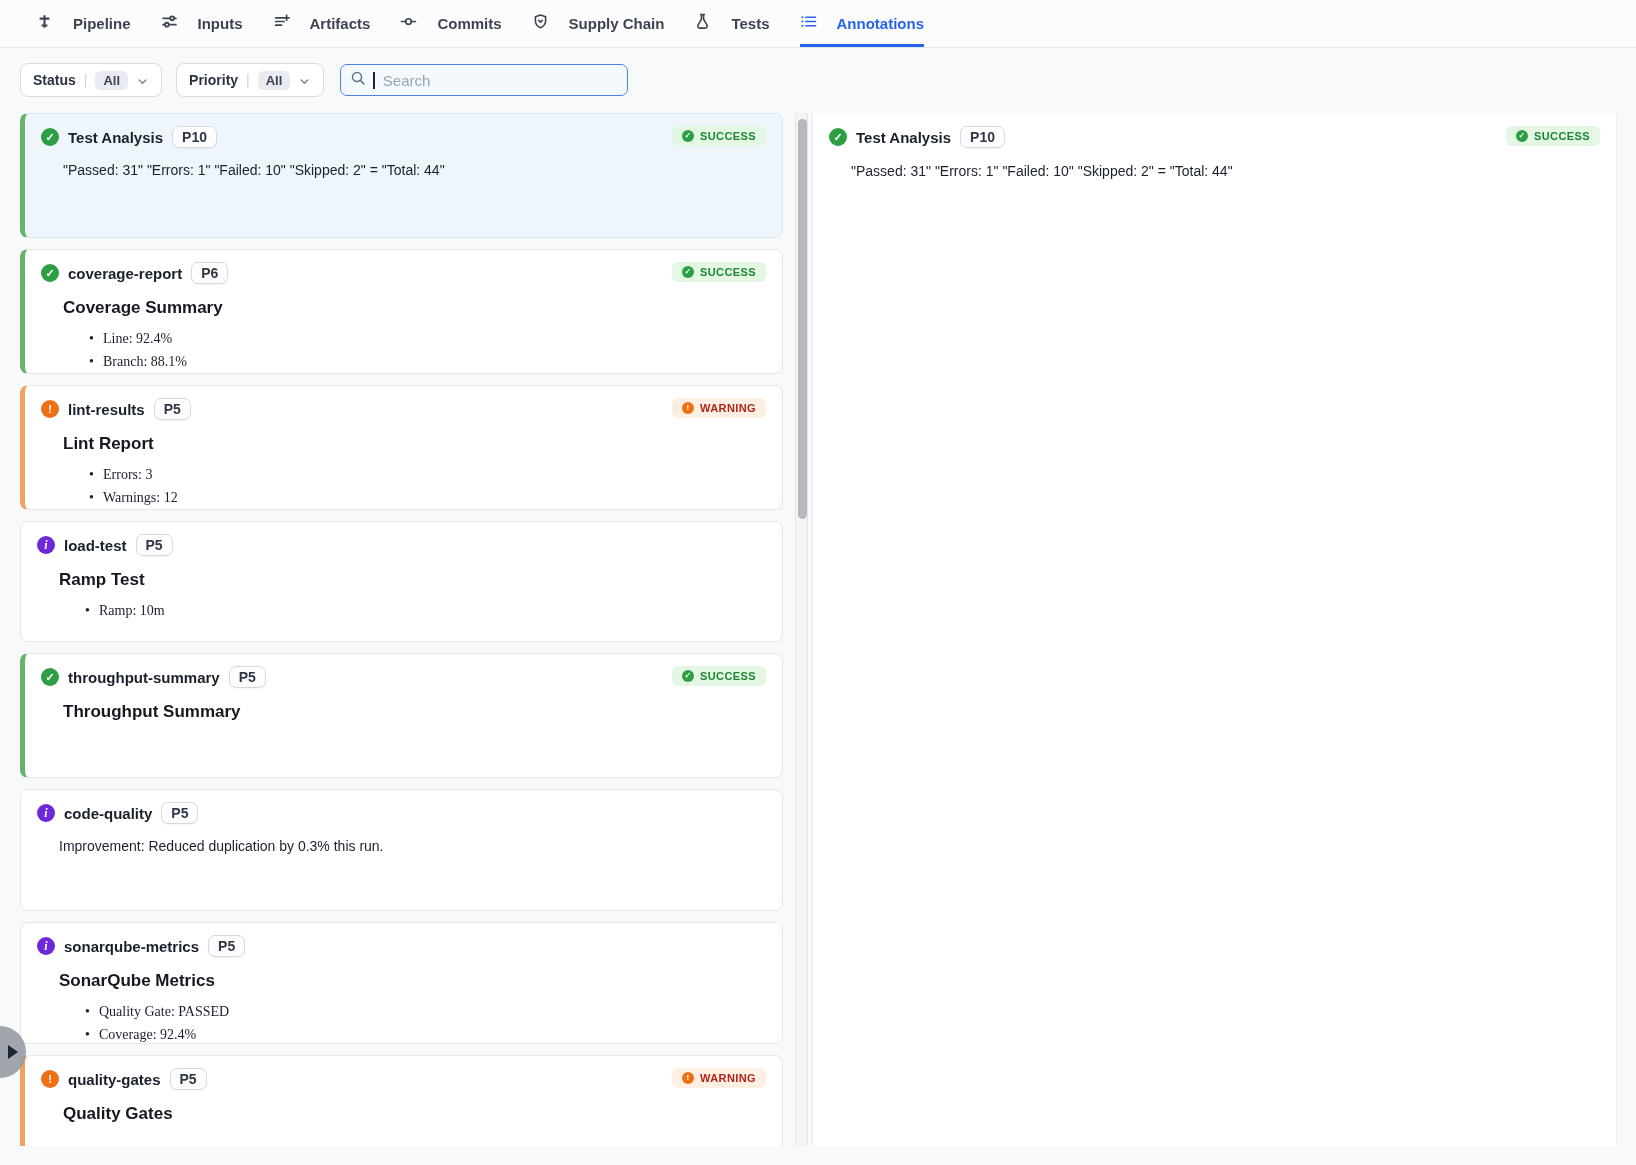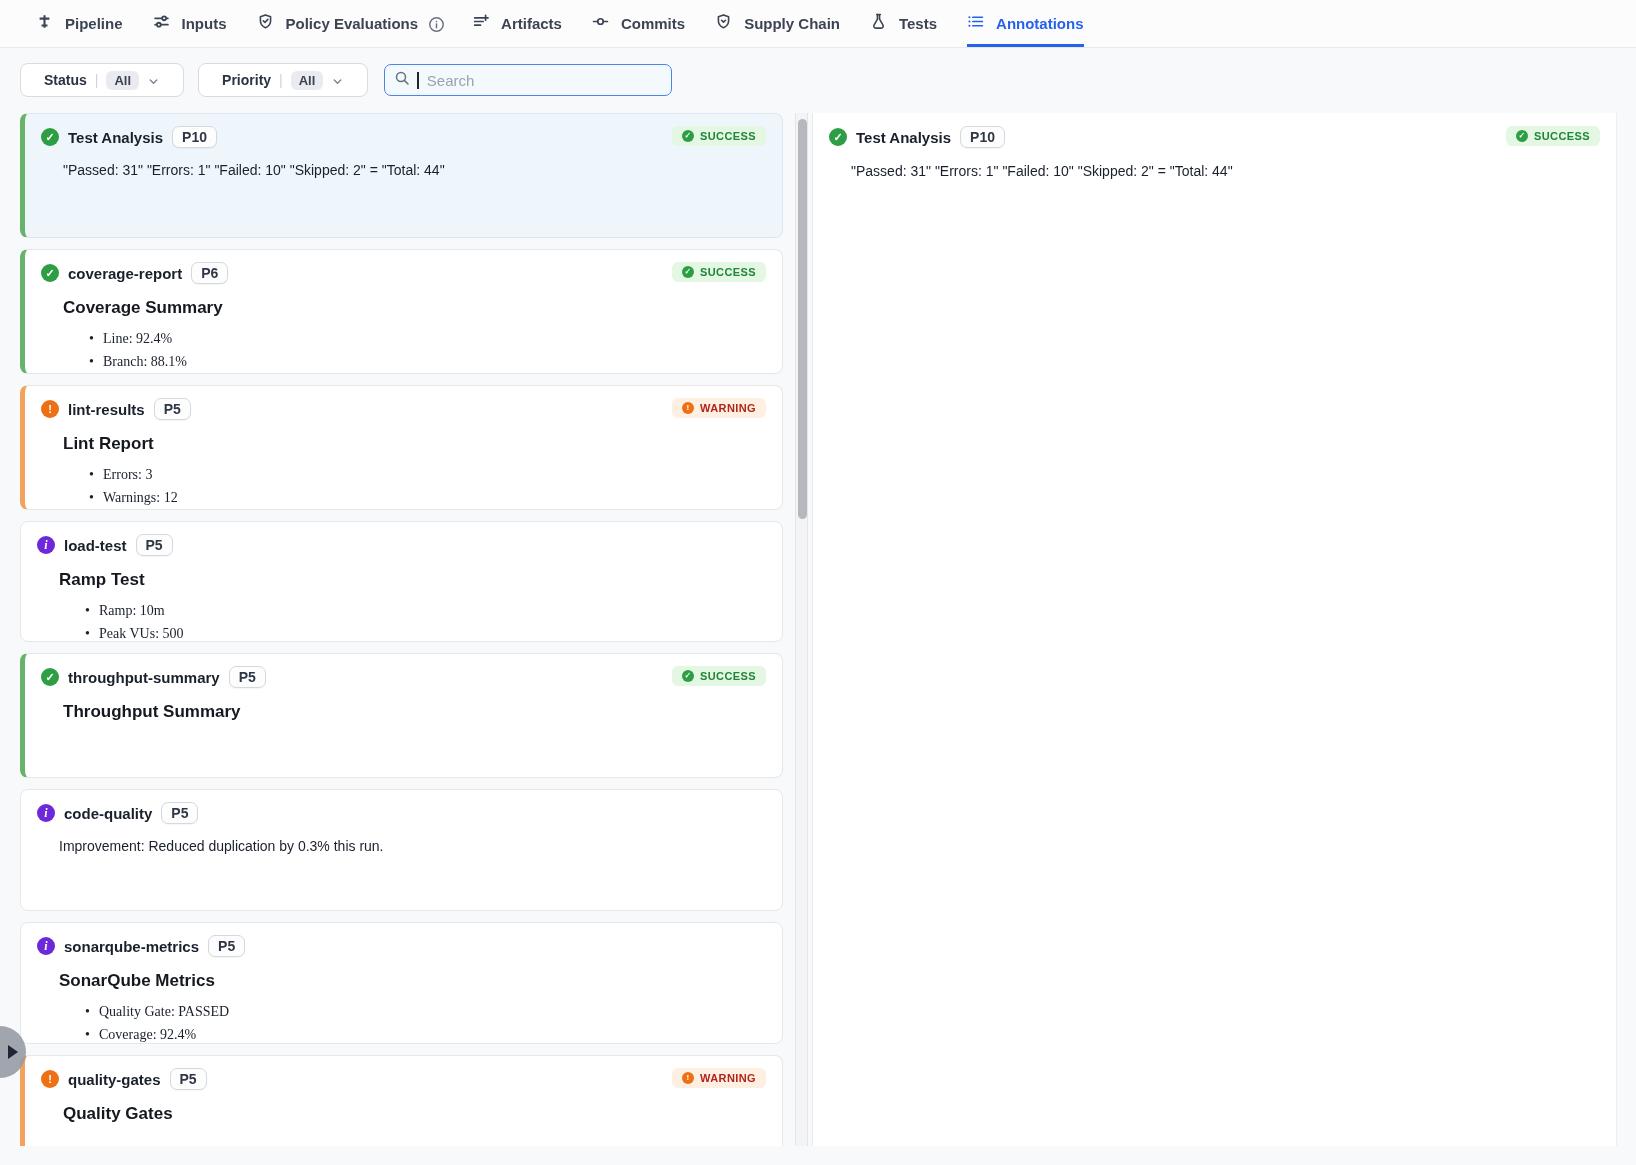--- a/index.html
+++ b/index.html
@@ -10,33 +10,33 @@
     color:#1a202c;
     position:relative;
   }
   
   .topnav {
     position:absolute; left:0; top:0; width:1636px; height:48px;
     background:#fcfcfd; border-bottom:1px solid #e7e9ee;
     display:flex; align-items:stretch; padding-left:36px;
   }
   .tab {
-    display:flex; align-items:center; gap:12px;
+    display:flex; align-items:center; gap:20px;
     margin-right:30px; cursor:pointer;
     color:#3c4454; font-size:15px; font-weight:600;
     border-bottom:3px solid transparent; padding-top:2px;
   }
   .tab svg { width:17px; height:17px; flex:0 0 auto; }
   .tab.active { color:#2563eb; border-bottom-color:#2563eb; }
   .tab .info-circ { width:14px; height:14px; color:#6b7280; margin-left:-2px; }
   
   .filters { position:absolute; left:20px; top:63px; display:flex; align-items:center; gap:14px; }
   .filter-btn {
     height:34px; background:#fff; border:1px solid #d8dbe2; border-radius:8px;
-    display:flex; align-items:center; gap:8px; padding:0 23px; cursor:pointer;
+    display:flex; align-items:center; gap:8px; padding:0 12px; cursor:pointer;
   }
   .filter-btn .flabel { font-size:14px; font-weight:700; color:#2a3342; }
   .filter-btn .fdiv { color:#d0d4db; font-size:14px; }
   .filter-btn .fvalue {
     background:#e9ebf0; border-radius:6px; padding:2px 8px;
     font-size:13px; font-weight:600; color:#3a4150;text-align:right;
   }
   .filter-btn .chev { width:13px; height:13px; color:#7c8494; }
   .searchbox {
     position:relative; width:288px; height:32px; margin-left:2px;
@@ -142,31 +142,20 @@
   </div>
   <div class="tab">
     <span><svg viewBox="0 0 16 16" width="17" height="17" fill="none" stroke="currentColor" stroke-width="1.7" stroke-linecap="round">
           <path d="M2 5h12M2 11h12"></path>
           <circle cx="10.5" cy="5" r="1.8" fill="#fcfcfd"></circle>
           <circle cx="5.5" cy="11" r="1.8" fill="#fcfcfd"></circle>
         </svg></span>
     <span>Inputs</span>
   </div>
   <div class="tab">
-    <span><svg viewBox="0 0 16 16" width="17" height="17" fill="none" stroke="currentColor" stroke-width="1.5" stroke-linecap="round" stroke-linejoin="round">
-          <path d="M8 1.8l4.8 1.8v3.6c0 2.9-2 5.4-4.8 6.6-2.8-1.2-4.8-3.7-4.8-6.6V3.6z"></path>
-          <path d="M6 7.4l1.5 1.5L10.2 6"></path>
-        </svg></span>
-    <span>Policy Evaluations</span>
-    <span class="info-circ"><svg viewBox="0 0 16 16" width="14" height="14" fill="none" stroke="currentColor" stroke-width="1.4" stroke-linecap="round">
-          <circle cx="8" cy="8" r="6.3"></circle>
-          <path d="M8 5.1v.2M8 7.6v3.4"></path>
-        </svg></span>
-  </div>
-  <div class="tab">
     <span><svg viewBox="0 0 16 16" width="17" height="17" fill="none" stroke="currentColor" stroke-width="1.6" stroke-linecap="round">
           <path d="M2.5 4.5h8M2.5 8h8M2.5 11.5h5.5M12.8 2.2v4.6M10.5 4.5h4.6"></path>
         </svg></span>
     <span>Artifacts</span>
   </div>
   <div class="tab">
     <span><svg viewBox="0 0 16 16" width="17" height="17" fill="none" stroke="currentColor" stroke-width="1.6" stroke-linecap="round">
           <circle cx="8" cy="8" r="2.6"></circle>
           <path d="M1.5 8h3.9M10.6 8h3.9"></path>
         </svg></span>
@@ -279,21 +268,20 @@
   <div class="card h121">
     <div class="card-header">
       <span class="dot-icon purple">i</span>
       <span class="card-title">load-test</span>
       <span class="pbadge">P5</span>
     </div>
     <div class="card-body">
       <div class="body-heading">Ramp Test</div>
       <ul>
         <li>Ramp: 10m</li>
-        <li>Peak VUs: 500</li>
       </ul>
     </div>
   </div>
 
   <div class="card h125 success">
     <div class="card-header">
       <span class="dot-icon green">✓</span>
       <span class="card-title">throughput-summary</span>
       <span class="pbadge">P5</span>
     </div>

